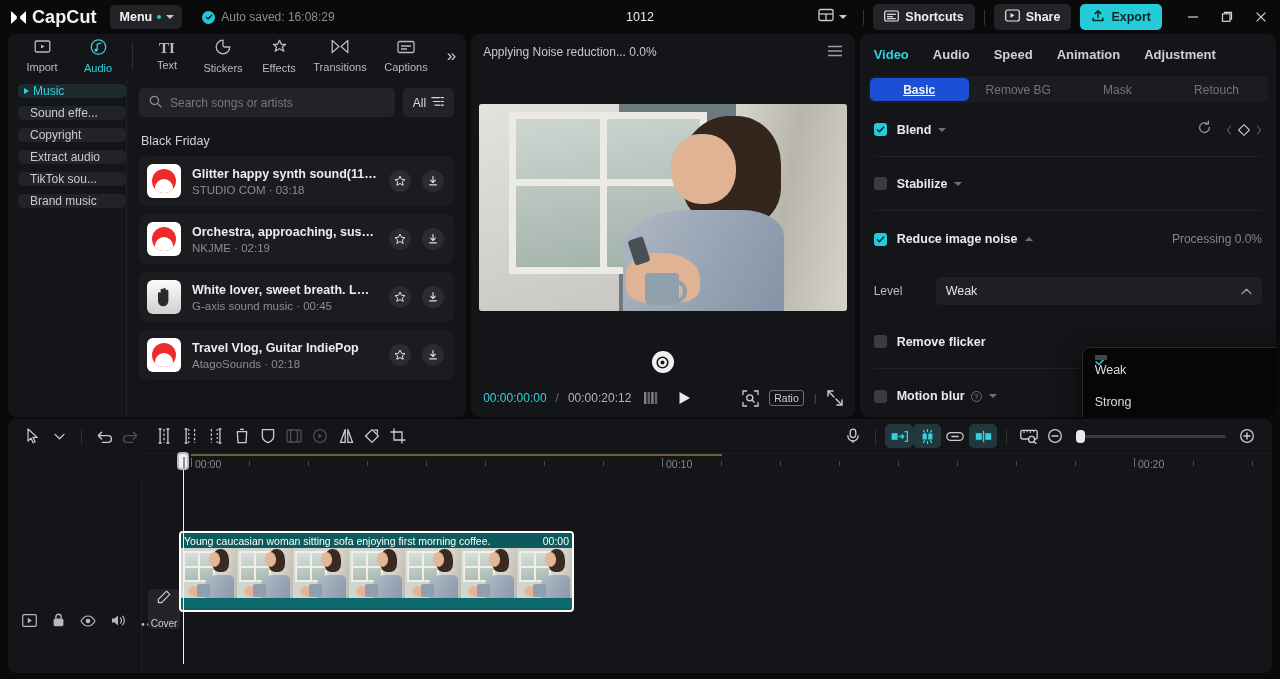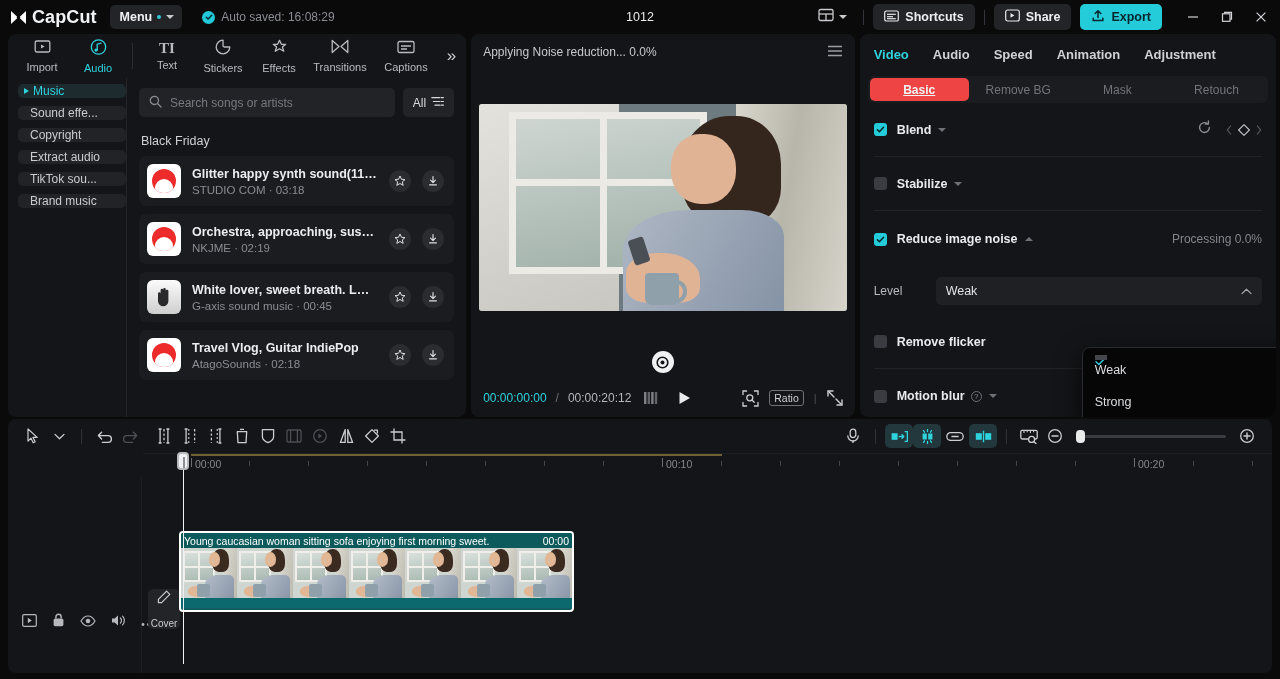--- a/index.html
+++ b/index.html
@@ -121,21 +121,21 @@
   .ratio-btn { border: 1px solid #6f7177; border-radius: 3px; font-size: 10.5px; color: #cdced2; padding: 1px 4px; cursor: pointer; }
   .ico-btn { cursor: pointer; display: flex; align-items: center; }
 
   
   .right { width: 418px; background: #141518; border-radius: 8px; display: flex; flex-direction: column; overflow: hidden; position: relative; }
   .rtabs { height: 40px; display: flex; align-items: center; gap: 24px; padding: 0 0 0 14px; font-size: 13px; color: #cfd1d5; }
   .rtab { cursor: pointer; font-weight: 700; }
   .rtab.active { color: #2ed3de; }
   .subtabs { margin: 2px 8px 0 8px; height: 27px; background: #1b1c1f; border-radius: 6px; display: flex; align-items: center; padding: 2px; }
   .subtab { flex: 1; height: 23px; border-radius: 5px; display: flex; align-items: center; justify-content: center; font-size: 12px; color: #72747a; cursor: pointer; }
-  .subtab.active { background: #ef4444; color: #f2f3f5; font-weight: 700; text-decoration: underline; }
+  .subtab.active { background: #1d4ed8; color: #f2f3f5; font-weight: 700; text-decoration: underline; }
   .rbody { flex: 1; padding: 0 14px; overflow: hidden; }
   .prop-row { height: 54px; display: flex; align-items: center; border-bottom: 1px solid #222327; }
   .prop-row.tall { height: 56px; }
   .cbx { width: 13px; height: 13px; border-radius: 3px; background: #3b3c41; flex: none; }
   .cbx.on { background: #24ccd9; display: flex; align-items: center; justify-content: center; }
   .plabel { margin-left: 10px; font-size: 12.5px; font-weight: 700; color: #e9eaed; }
   .tri-dn { width: 0; height: 0; border-left: 4px solid transparent; border-right: 4px solid transparent; border-top: 4.5px solid #6e7076; margin-left: 7px; }
   .tri-up { width: 0; height: 0; border-left: 4px solid transparent; border-right: 4px solid transparent; border-bottom: 4.5px solid #6e7076; margin-left: 7px; }
   .qmark { width: 11px; height: 11px; border-radius: 50%; border: 1px solid #6e7076; font-size: 8px; color: #8b8d93; display:inline-flex; align-items:center; justify-content:center; margin-left: 6px; }
   .rowright { margin-left: auto; display: flex; align-items: center; gap: 14px; }
@@ -905,21 +905,21 @@
         <svg width="14" height="14" viewBox="0 0 14 14">
             <path d="M9.6 1.2 L12.8 4.4 L4.6 12.6 L1.4 12.6 L1.4 9.4 Z" stroke="#c9cbcf" fill="none" stroke-width="1.2" stroke-linejoin="round"></path>
           </svg>
         <span>Cover</span>
       </div>
     </div>
   </div>
 
   <div class="clip">
     <div class="cliphdr">
-      <span class="nm">Young caucasian woman sitting sofa enjoying first morning sweet.</span>
+      <span class="nm">Young caucasian woman sitting sofa enjoying first morning coffee.</span>
       <span class="dur">00:00</span>
     </div>
     <div class="filmstrip">
       <div class="frame">
           <div class="f-win"></div>
           <div class="f-hbar"></div>
           <div class="f-vbar"></div>
           <div class="f-curt"></div>
           <div class="f-hair"></div>
           <div class="f-face"></div>

